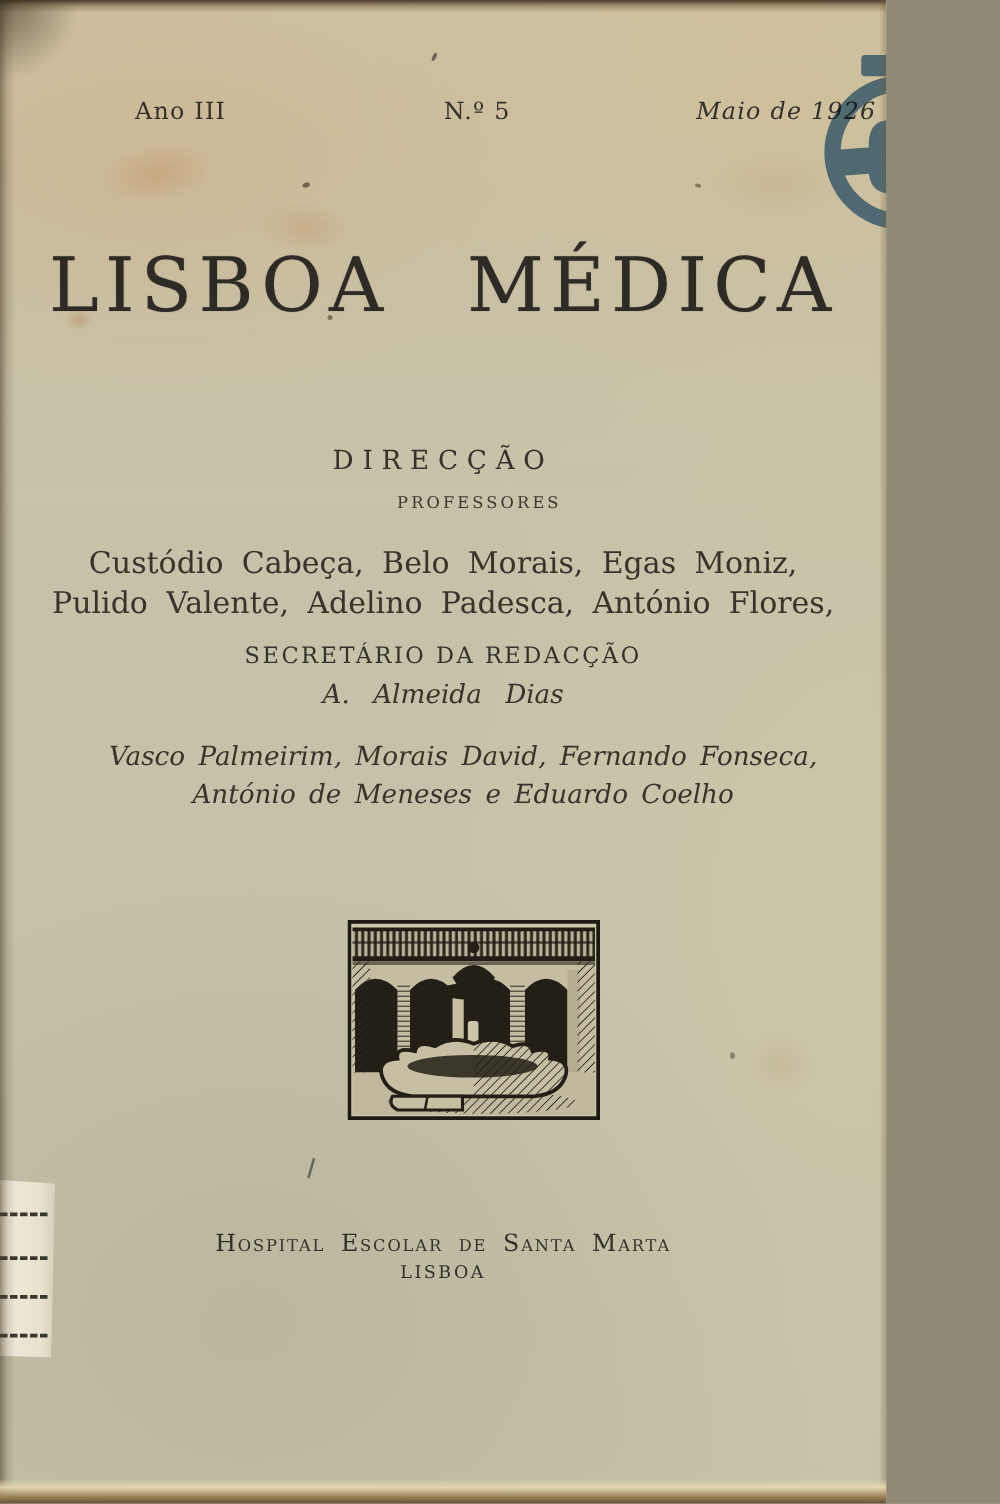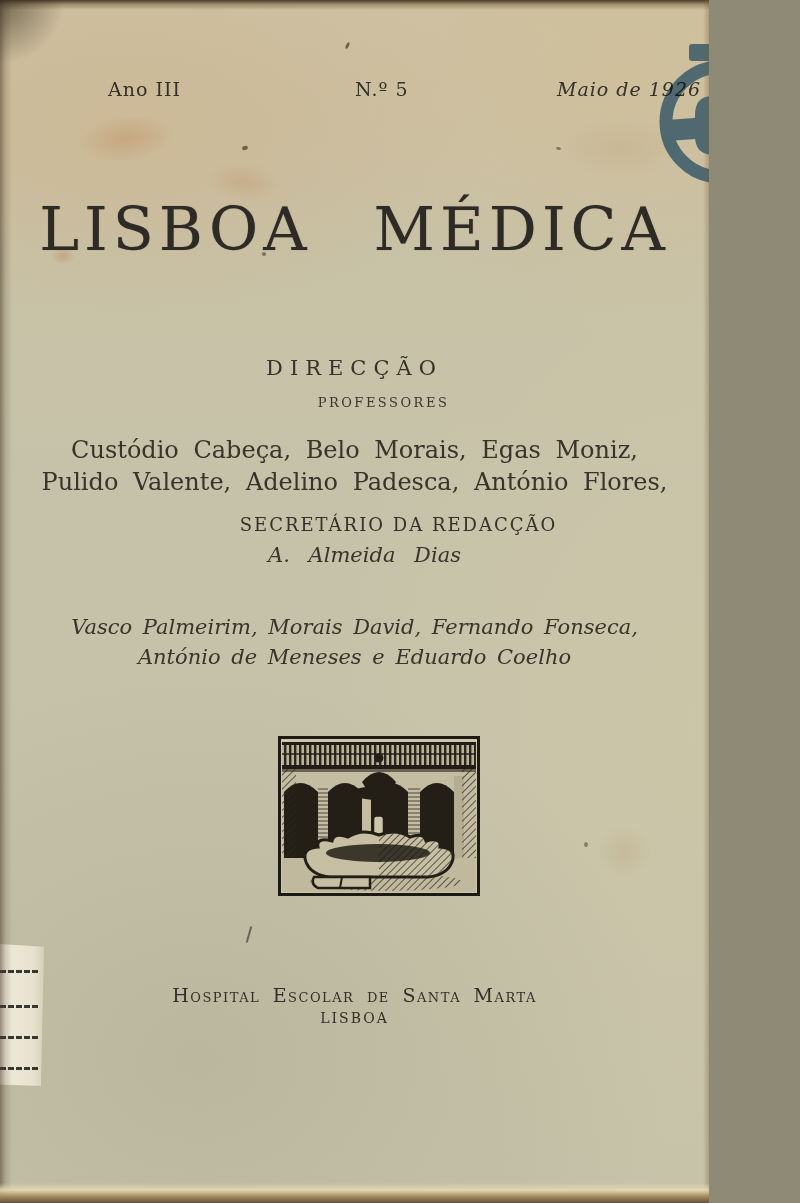--- a/index.html
+++ b/index.html
@@ -34,24 +34,24 @@
 
   
   .center-line{position:absolute;left:0;width:100%;text-align:center;}
   .hdr{position:absolute;top:78px;font-size:19px;letter-spacing:1px;color:#34312a;}
   .title{top:178px;font-size:60px;letter-spacing:5px;word-spacing:38px;color:#2e2b27;
     text-shadow:0 0 1px rgba(46,43,39,0.4);margin-top:16px;}
   .subtitle{top:300px;font-size:15px;letter-spacing:2.5px;color:#3a372e;word-spacing:5px;}
   .h-direc{top:356px;font-size:21px;letter-spacing:7px;color:#35322b;}
   .h-prof{top:395px;font-size:13px;letter-spacing:2.5px;color:#3a372e;padding-left:29px;}
   .names{top:418px;font-size:24px;line-height:32px;color:#38342b;word-spacing:7px;margin-top:16px;}
-  .h-secr{top:514px;font-size:18px;letter-spacing:2px;color:#35322b;padding-left:44px;}
-  .secr-name{top:543px;font-size:21px;font-style:italic;word-spacing:12px;color:#38342b;margin-left:10px;}
+  .h-secr{top:514px;font-size:18px;letter-spacing:2px;color:#35322b;}
+  .secr-name{top:543px;font-size:21px;font-style:italic;word-spacing:12px;color:#38342b;}
   .h-redac{top:581px;font-size:18px;letter-spacing:2px;color:#35322b;}
-  .redacs{top:612px;font-size:21px;line-height:30px;font-style:italic;color:#38342b;word-spacing:4px;}
+  .redacs{top:590px;font-size:21px;line-height:30px;font-style:italic;color:#38342b;word-spacing:4px;margin-left:16px;}
   .institution{top:984px;font-size:19px;font-variant:small-caps;letter-spacing:1.5px;word-spacing:5px;color:#33302a;}
   .city{top:1010px;font-size:14px;letter-spacing:2px;color:#33302a;}
 
   .stamp{position:absolute;left:646px;top:30px;width:150px;height:160px;
     mix-blend-mode:multiply;opacity:0.88;}
 
   .engraving{position:absolute;left:278px;top:736px;width:202px;height:160px;}
 
   .spine-label{position:absolute;left:0;top:944px;width:44px;height:142px;
     background:linear-gradient(90deg,#efe9d8 0%,#e7e1cd 75%,#d6d0ba 100%);

